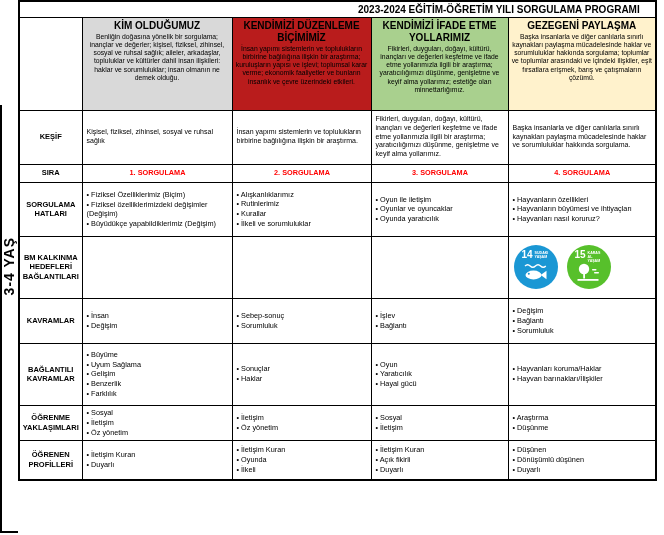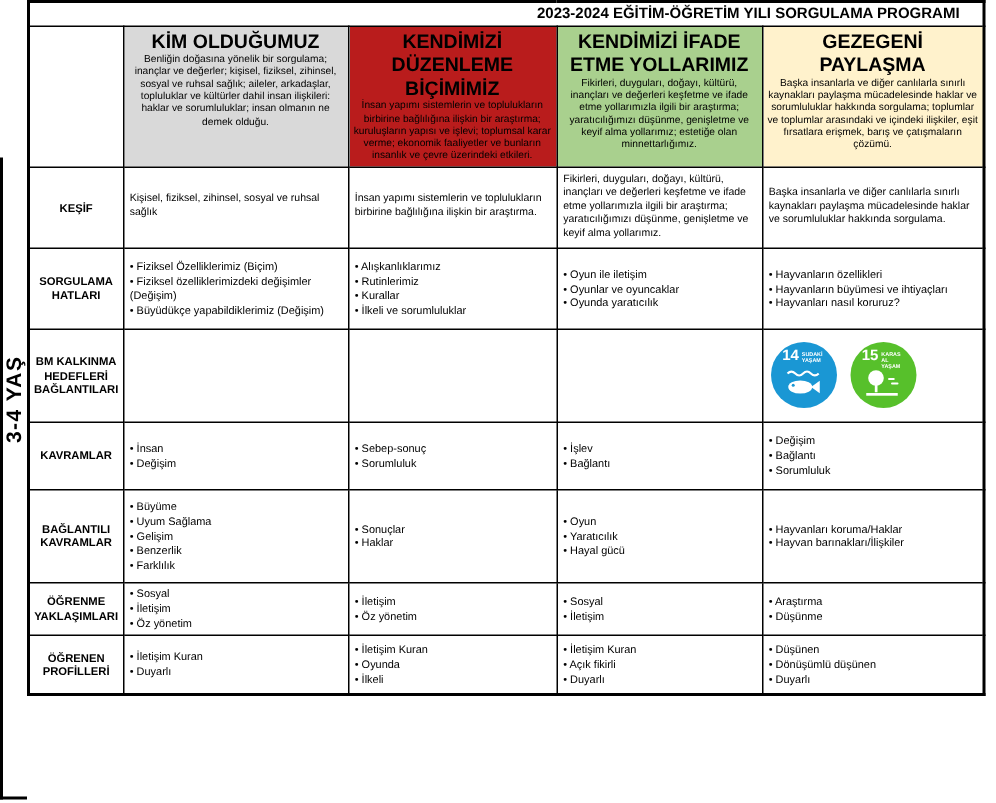--- a/index.html
+++ b/index.html
@@ -26,21 +26,21 @@
   tr.r-sorgulama { height:54px; }
   tr.r-bm     { height:62px; }
   tr.r-kavramlar { height:45px; }
   tr.r-baglantili { height:62px; }
   tr.r-ogrenme { height:35px; }
   tr.r-ogrenen { height:40px; }
 
   .title { font-weight:bold; font-size:10px; white-space:nowrap; padding-left:338px; }
   .lbl   { font-weight:bold; font-size:7.5px; text-align:center; padding:1px 2px; line-height:1.25; }
   .theme { text-align:center; vertical-align:top; padding:2px 3px; }
-  .tname { font-weight:bold; font-size:13px; margin-bottom:1px; line-height:1.2; }
+  .tname { font-weight:bold; font-size:10px; margin-bottom:1px; line-height:1.2; }
   .tdesc { font-size:6.8px; line-height:1.22; }
   .cell  { font-size:7.3px; line-height:1.28; padding:2px 3px 2px 4px; text-align:left; }
   .r-kesif .cell { font-size:7px; }
   .r-sira .cell  { font-weight:bold; text-align:center; font-size:7.3px; }
   .r-tarih .cell { font-weight:bold; font-size:7.8px; }
   .li { margin:0.5px 0; }
 
   .sdgcell { vertical-align:middle; padding:2px 2px 2px 5px; }
   .sdgwrap { display:flex; gap:9px; align-items:center; }
   .sdg { width:44px; height:44px; border-radius:50%; color:#fff;
@@ -93,20 +93,27 @@
   </tr>
 
   <tr class="r-kesif">
     <td class="lbl">KEŞİF</td>
     <td class="cell">Kişisel, fiziksel, zihinsel, sosyal ve ruhsal sağlık</td>
     <td class="cell">İnsan yapımı sistemlerin ve toplulukların birbirine bağlılığına ilişkin bir araştırma.</td>
     <td class="cell">Fikirleri, duyguları, doğayı, kültürü, inançları ve değerleri keşfetme ve ifade etme yollarımızla ilgili bir araştırma; yaratıcılığımızı düşünme, genişletme ve keyif alma yollarımız.</td>
     <td class="cell">Başka insanlarla ve diğer canlılarla sınırlı kaynakları paylaşma mücadelesinde haklar ve sorumluluklar hakkında sorgulama.</td>
   </tr>
 
+  <tr class="r-sira">
+    <td class="lbl">SIRA</td>
+    <td class="cell" style="color: rgb(255, 0, 0);">1. SORGULAMA</td>
+    <td class="cell" style="color: rgb(255, 0, 0);">2. SORGULAMA</td>
+    <td class="cell" style="color: rgb(255, 0, 0);">3. SORGULAMA</td>
+    <td class="cell" style="color: rgb(255, 0, 0);">4. SORGULAMA</td>
+  </tr>
 
 
 
   <tr class="r-sorgulama">
     <td class="lbl">SORGULAMA HATLARI</td>
     <td class="cell">
           <div class="li">• Fiziksel Özelliklerimiz (Biçim)</div>
           <div class="li">• Fiziksel özelliklerimizdeki değişimler (Değişim)</div>
           <div class="li">• Büyüdükçe yapabildiklerimiz (Değişim)</div>
         </td>

